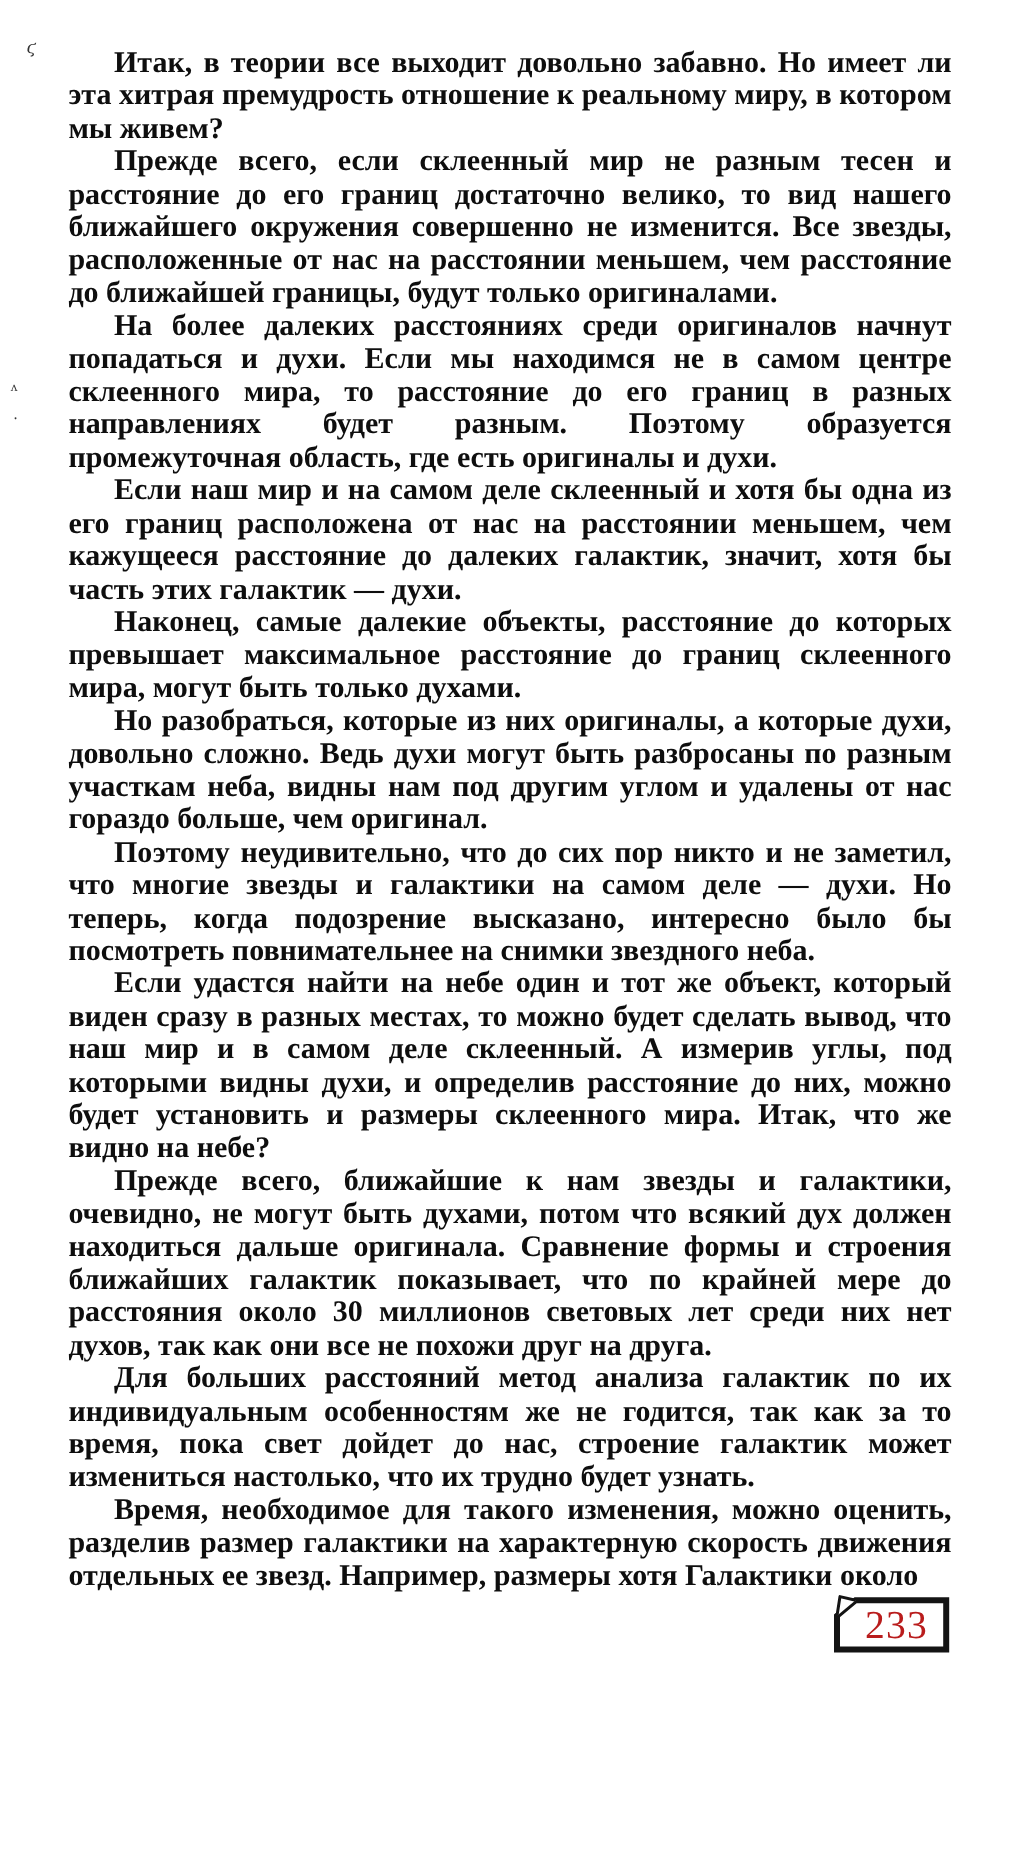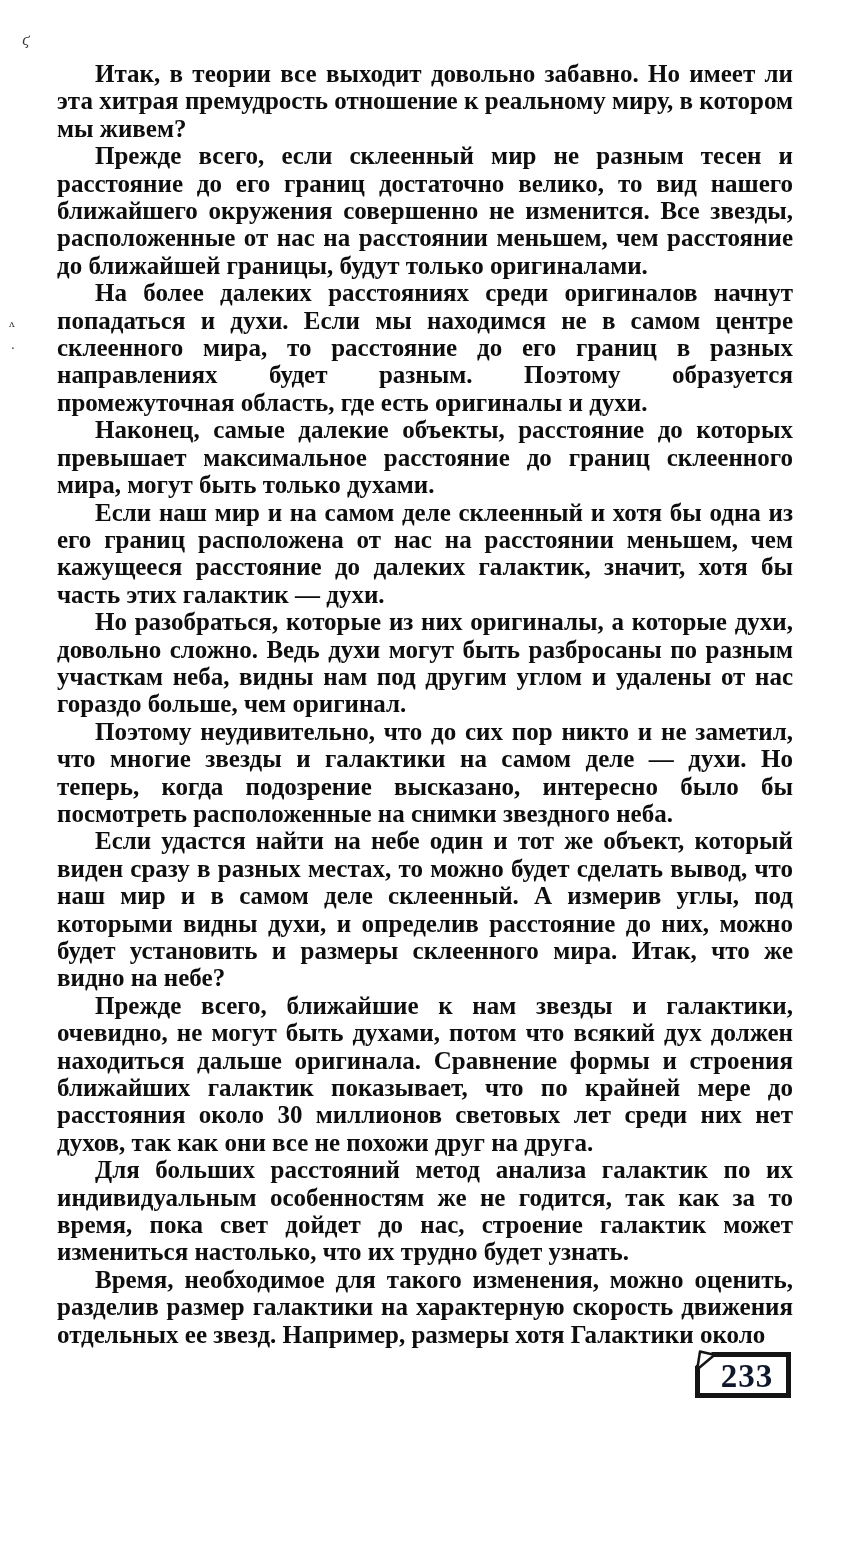--- a/index.html
+++ b/index.html
@@ -11,21 +11,21 @@
   }
   .book-page {
     position: absolute;
     inset: 0;
     background: #ffffff;
     color: #101010;
   }
   .text-column {
     position: absolute;
     left: 57px;
-    top: 60px;
+    top: 39px;
     width: 736px;
     font-family: "Liberation Serif", "DejaVu Serif", serif;
     font-size: 25px;
     line-height: 27.4px;
     font-weight: 600;
     color: #0e0e0e;
     text-align: justify;
   }
   .text-column p {
     margin: 0;
@@ -44,24 +44,24 @@
   .pnum-float svg { display: block; }
   .pnum {
     position: absolute;
     inset: 0;
     display: flex;
     align-items: center;
     justify-content: center;
     padding-left: 8px;
     padding-top: 2px;
     font-family: "Liberation Serif", "DejaVu Serif", serif;
-    font-weight: 700;
+    font-weight: 400;
     font-size: 33px;
     line-height: 1;
-    color: #0f172a;
+    color: #b91c1c;
     letter-spacing: 1px;
   }
   
   .artifact {
     position: absolute;
     font-family: "DejaVu Serif", serif;
     color: #333;
   }
   .artifact.a1 { left: 22px; top: 32px; font-size: 14px; font-style: italic; }
   .artifact.a2 { left: 9px;  top: 318px; font-size: 10px; }
@@ -73,24 +73,24 @@
 <div class="book-page">
 
   <span class="artifact a1">ϛ</span>
   <span class="artifact a2">ʌ</span>
   <span class="artifact a3">.</span>
 
   <div class="text-column">
     <p>Итак, в теории все выходит довольно забавно. Но имеет ли эта хитрая премудрость отношение к реальному миру, в котором мы живем?</p>
     <p>Прежде всего, если склеенный мир не разным тесен и расстояние до его границ достаточно велико, то вид нашего ближайшего окружения совершенно не изменится. Все звезды, расположенные от нас на расстоянии меньшем, чем расстояние до ближайшей границы, будут только оригиналами.</p>
     <p>На более далеких расстояниях среди оригиналов начнут попадаться и духи. Если мы находимся не в самом центре склеенного мира, то расстояние до его границ в разных направлениях будет разным. Поэтому образуется промежуточная область, где есть оригиналы и духи.</p>
+    <p>Если наш мир и на самом деле склеенный и хотя бы одна из его границ расположена от нас на расстоянии меньшем, чем кажущееся расстояние до далеких галактик, значит, хотя бы часть этих галактик — духи.</p>
     <p>Наконец, самые далекие объекты, расстояние до которых превышает максимальное расстояние до границ склеенного мира, могут быть только духами.</p>
-    <p>Если наш мир и на самом деле склеенный и хотя бы одна из его границ расположена от нас на расстоянии меньшем, чем кажущееся расстояние до далеких галактик, значит, хотя бы часть этих галактик — духи.</p>
     <p>Но разобраться, которые из них оригиналы, а которые духи, довольно сложно. Ведь духи могут быть разбросаны по разным участкам неба, видны нам под другим углом и удалены от нас гораздо больше, чем оригинал.</p>
-    <p>Поэтому неудивительно, что до сих пор никто и не заметил, что многие звезды и галактики на самом деле — духи. Но теперь, когда подозрение высказано, интересно было бы посмотреть расположенные на снимки звездного неба.</p>
+    <p>Поэтому неудивительно, что до сих пор никто и не заметил, что многие звезды и галактики на самом деле — духи. Но теперь, когда подозрение высказано, интересно было бы посмотреть повнимательнее на снимки звездного неба.</p>
     <p>Если удастся найти на небе один и тот же объект, который виден сразу в разных местах, то можно будет сделать вывод, что наш мир и в самом деле склеенный. А измерив углы, под которыми видны духи, и определив расстояние до них, можно будет установить и размеры склеенного мира. Итак, что же видно на небе?</p>
     <p>Прежде всего, ближайшие к нам звезды и галактики, очевидно, не могут быть духами, потом что всякий дух должен находиться дальше оригинала. Сравнение формы и строения ближайших галактик показывает, что по крайней мере до расстояния около 30 миллионов световых лет среди них нет духов, так как они все не похожи друг на друга.</p>
     <p>Для больших расстояний метод анализа галактик по их индивидуальным особенностям же не годится, так как за то время, пока свет дойдет до нас, строение галактик может измениться настолько, что их трудно будет узнать.</p>
 
     <p>
       <span>Время, необходимое для такого изменения, можно оценить, разделив размер галактики на характерную скорость движения отдельных ее звезд. Например, размеры хотя Галактики около </span><span class="pnum-float">
         <svg width="100" height="50" viewBox="0 0 100 50" xmlns="http://www.w3.org/2000/svg" aria-hidden="true">
           <path d="M20 4.5 H95.5 V45.5 H4.5 V17.5 Z" fill="#ffffff" stroke="#141414" stroke-width="5" stroke-linejoin="miter"></path>
           <path d="M20 4.5 L7 1.5 L4.5 17.5" fill="#ffffff" stroke="#141414" stroke-width="2.5" stroke-linejoin="round"></path>
         </svg>

